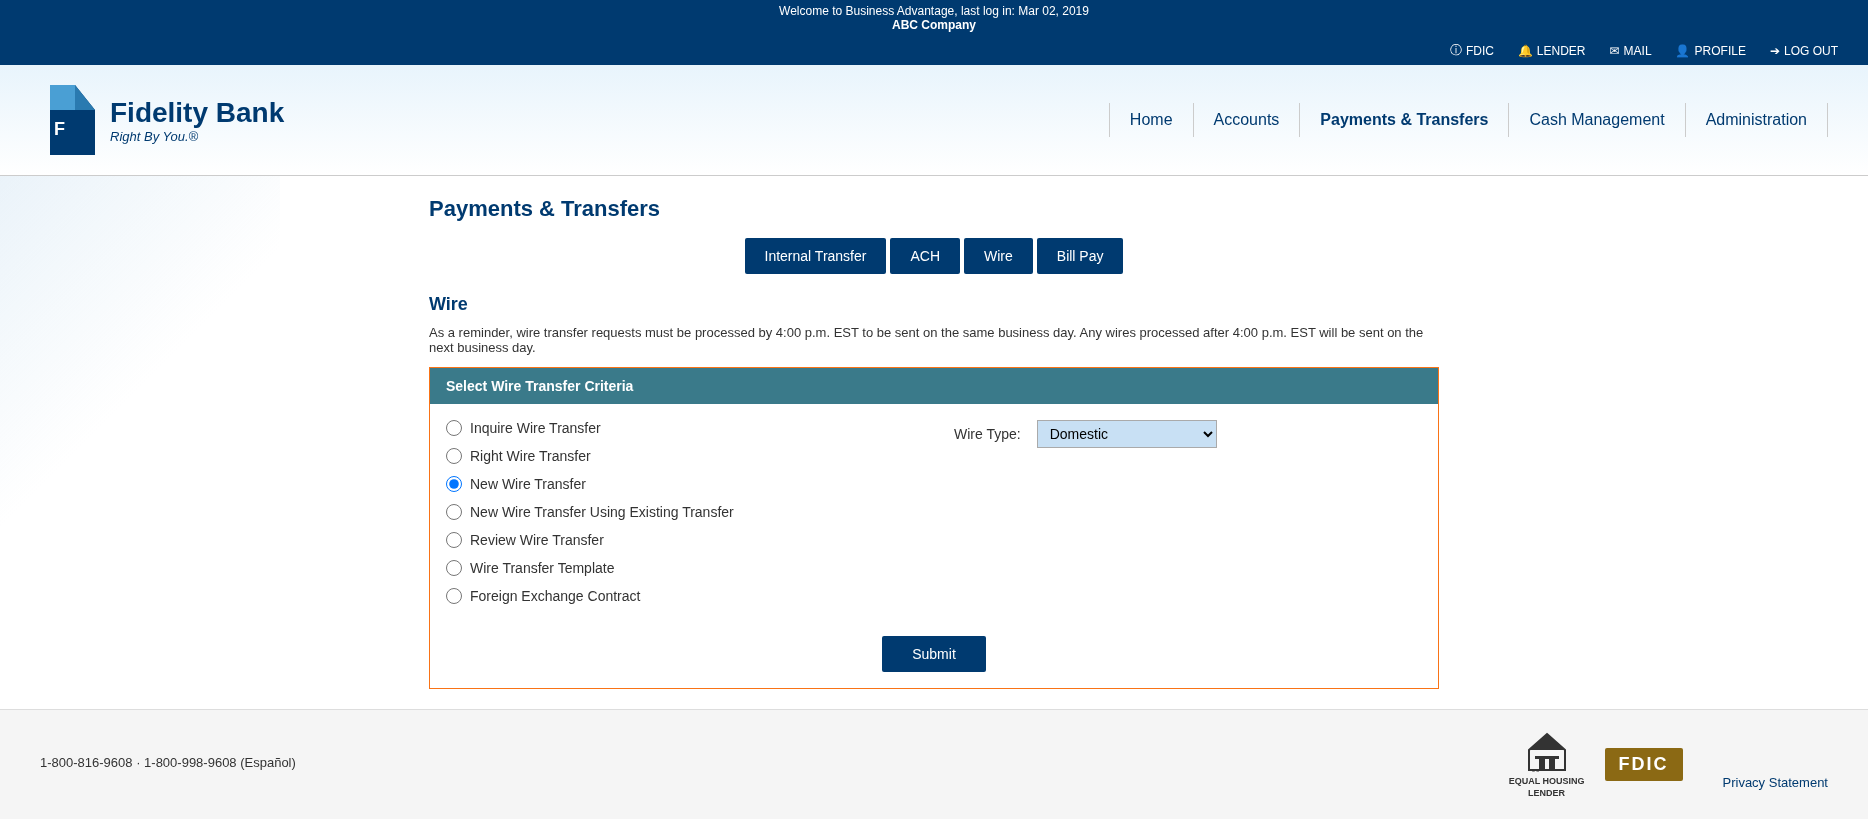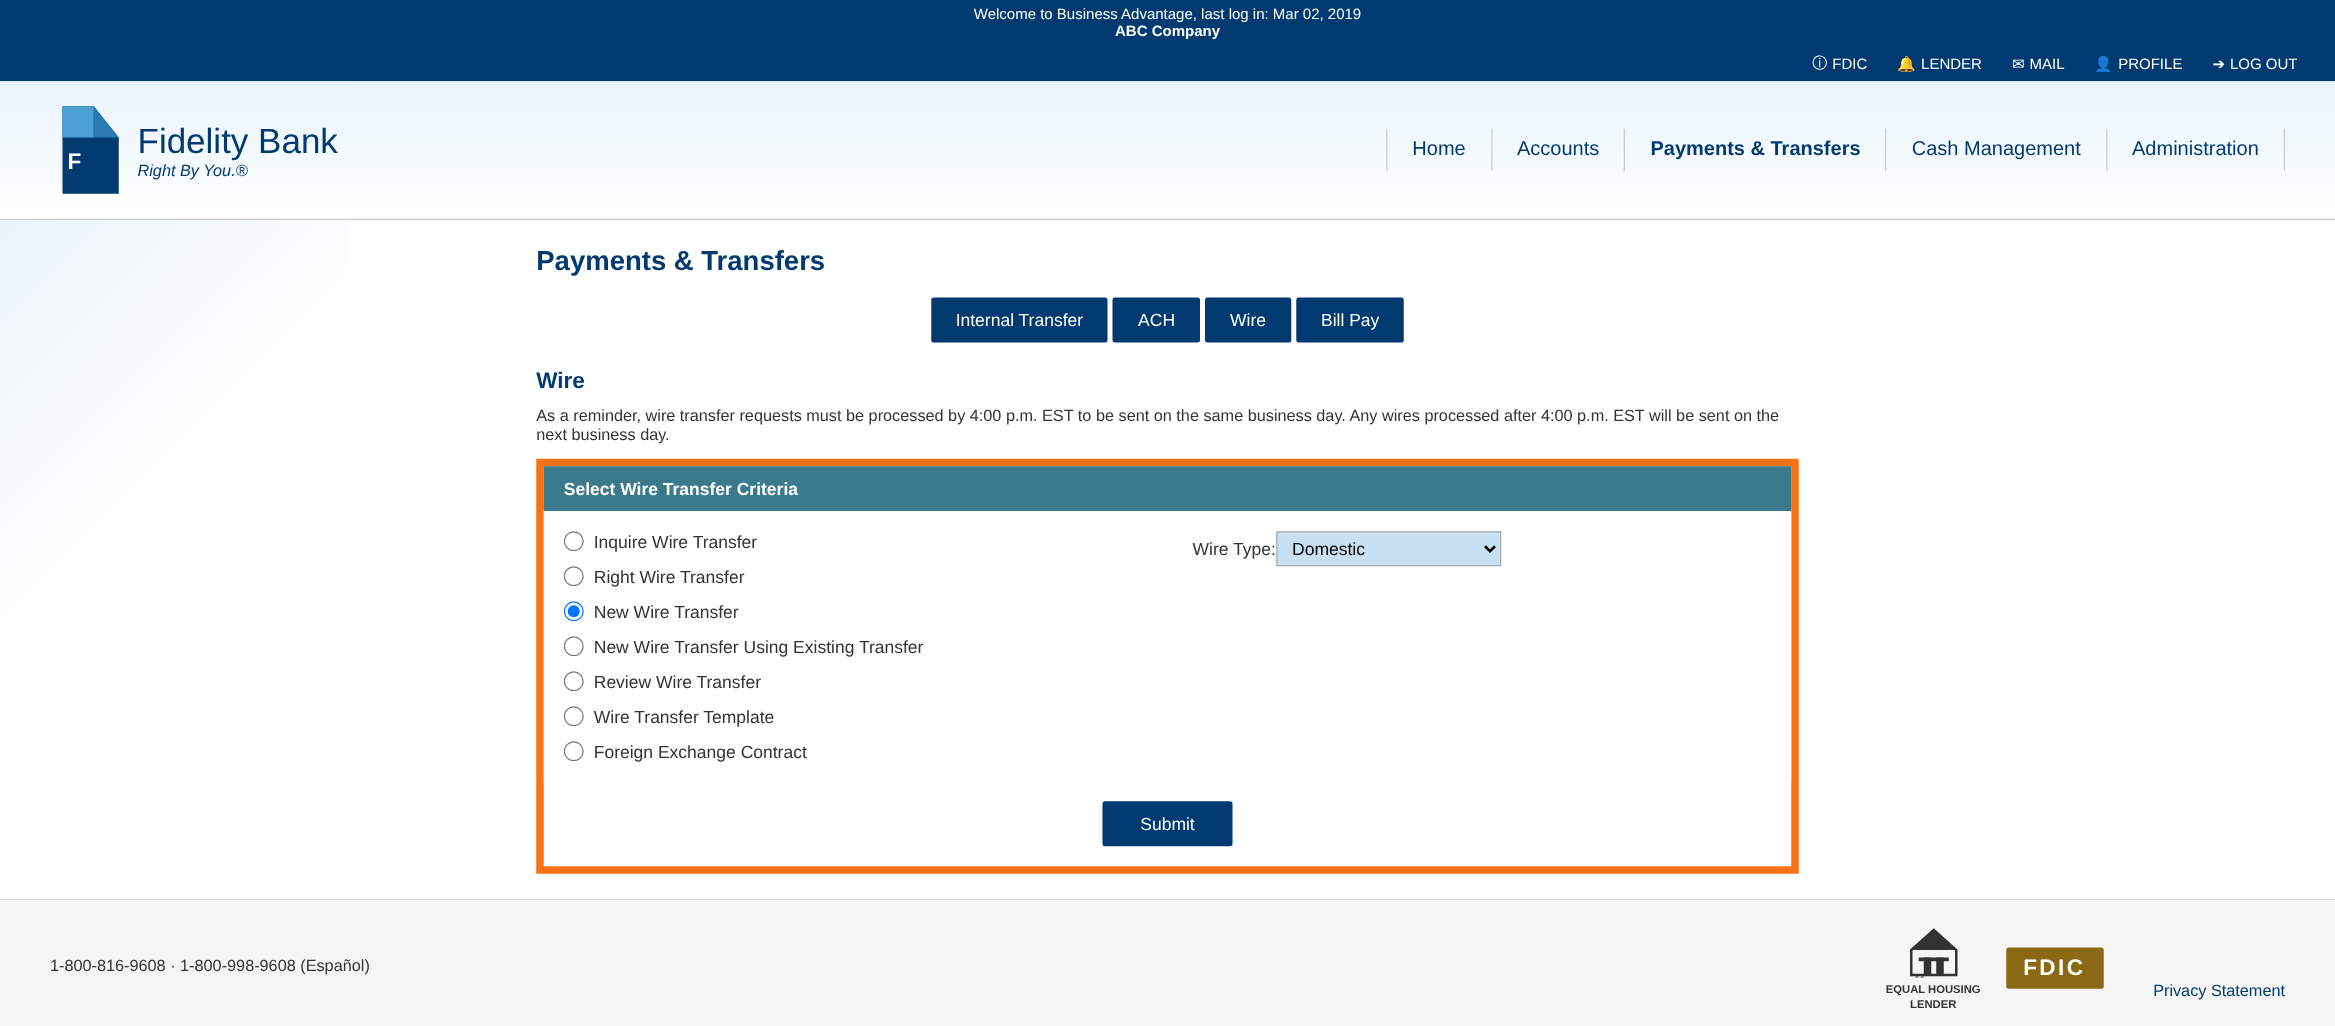--- a/index.html
+++ b/index.html
@@ -52,21 +52,21 @@
     .logo-icon {
       width: 60px;
       height: 90px;
     }
     .logo-text {
       display: flex;
       flex-direction: column;
     }
     .logo-text .bank-name {
       font-size: 28px;
-      font-weight: normal;
+      font-weight: bold;
       color: #003a70;
     }
     .logo-text .tagline {
       font-size: 13px;
       color: #003a70;
       font-style: italic;
     }
     .main-nav {
       display: flex;
       gap: 0;
@@ -124,21 +124,21 @@
     }
 
     .reminder-text {
       font-size: 13px;
       color: #333;
       margin-bottom: 12px;
     }
 
     
     .criteria-box {
-      border: 6px solid #f97316;
+      border: 1px solid #f97316;
       margin-bottom: 20px;
     }
     .criteria-header {
       background: #3a7a8a;
       color: #fff;
       padding: 10px 16px;
       font-size: 14px;
       font-weight: bold;
     }
     .criteria-body {
@@ -168,21 +168,21 @@
     }
     .wire-type-area {
       display: flex;
       flex-direction: column;
       gap: 10px;
       flex: 1;
     }
     .wire-type-row {
       display: flex;
       align-items: center;
-      gap: 0;
+      gap: 16px;
     }
     .wire-type-label {
       font-size: 14px;
       color: #333;
       white-space: nowrap;
     }
     .wire-type-select {
       padding: 4px 8px;
       font-size: 14px;
       border: 1px solid #aaa;

